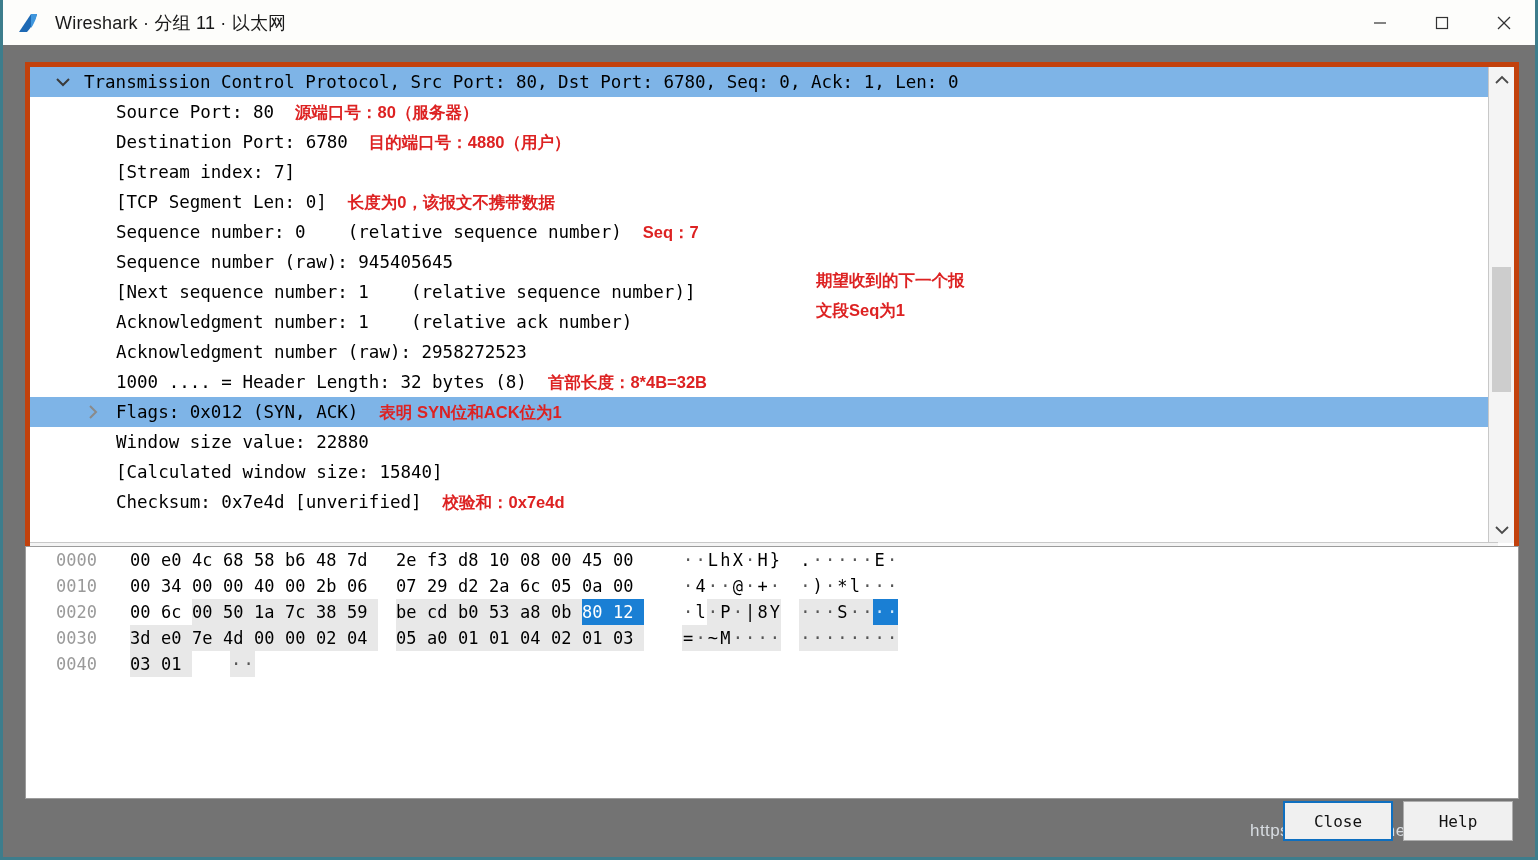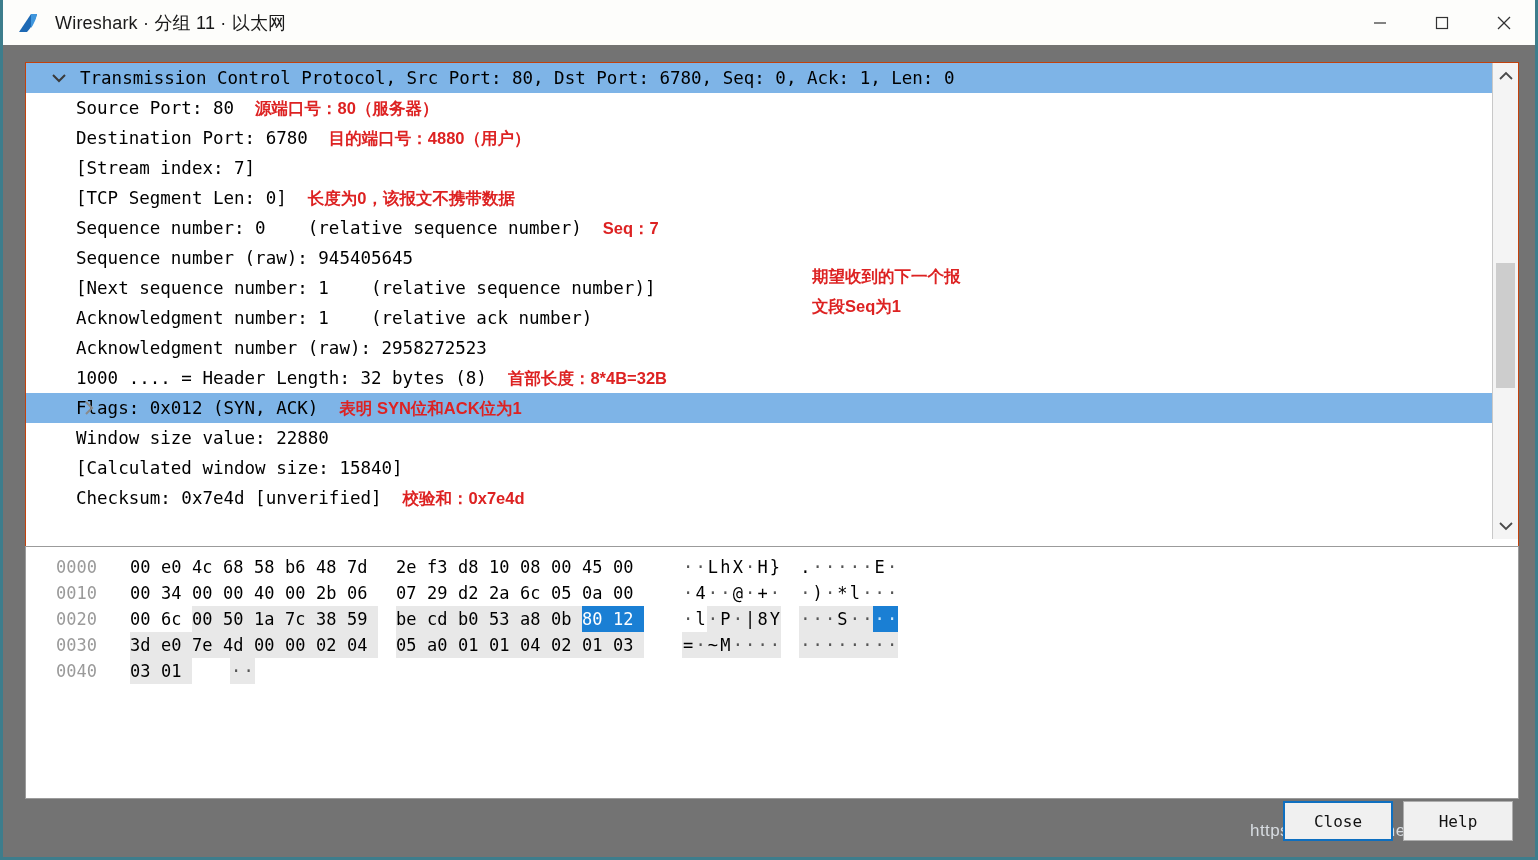--- a/index.html
+++ b/index.html
@@ -45,21 +45,21 @@
     width: 62px; height: 45px;
     display: flex; align-items: center; justify-content: center;
   }
   .winbtn svg { display: block; }
 
   
   .tree-pane {
     position: absolute; left: 22px; top: 62px;
     width: 1494px; height: 511px;
     background: #ffffff;
-    border: 1px solid #c2410c;
+    border: 5px solid #c2410c;
     overflow: hidden;
   }
   .tree-rows {
     position: absolute; left: 0; top: 0;
     width: 1468px; height: 450px;
     overflow: hidden;
   }
   .trow {
     position: relative;
     height: 30px;
@@ -89,21 +89,21 @@
   }
   .anno.multi {
     position: absolute;
     line-height: 30px;
     margin-left: 16px;
   }
   .anno.multi span { display: block; }
 
   
   .i0 { padding-left: 54px; }
-  .i1 { padding-left: 50px; }
+  .i1 { padding-left: 86px; }
 
   
   .vscroll {
     position: absolute; right: 0; top: 0;
     width: 26px; height: 476px;
     background: #f4f4f4;
     border-left: 1px solid #c8c8c8;
   }
   .vs-arrow {
     width: 25px; height: 26px;
@@ -138,21 +138,20 @@
     background: #cdcdcd;
   }
 
   
   .hex-pane {
     position: absolute; left: 22px; top: 546px;
     width: 1494px; height: 253px;
     background: #ffffff;
     border: 1px solid #9b9b9b;
     overflow: hidden;
-    padding-top: 7px;
   }
   .hrow {
     height: 26px;
     display: flex; align-items: center;
     font-family: "DejaVu Sans Mono", monospace;
     font-size: 17px;
     line-height: 26px;
     white-space: pre;
   }
   .hoff {

